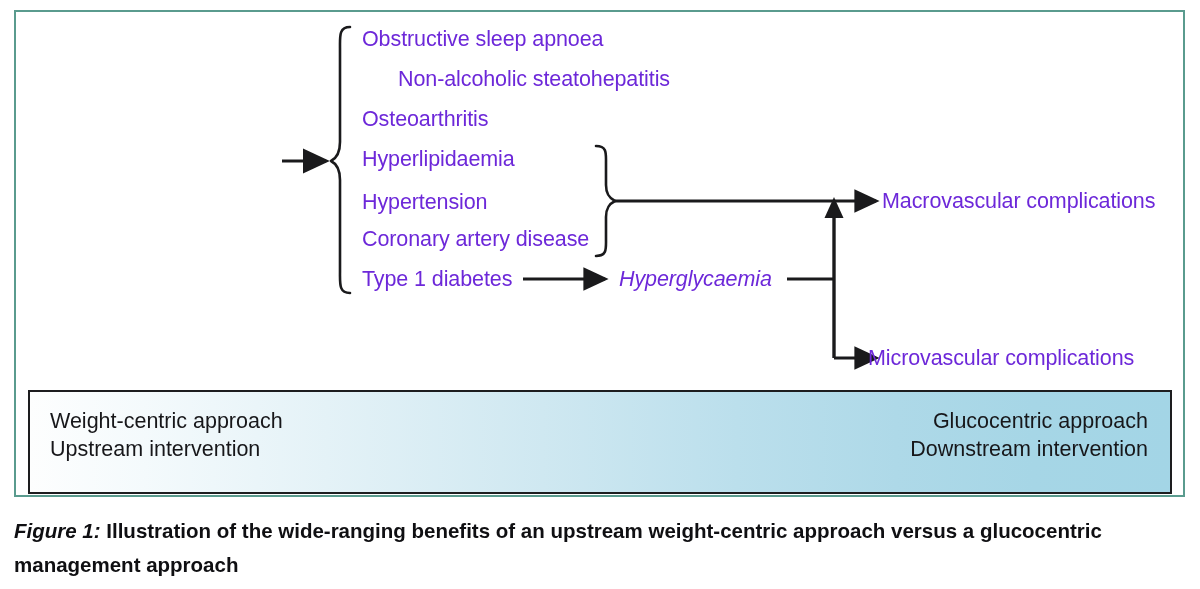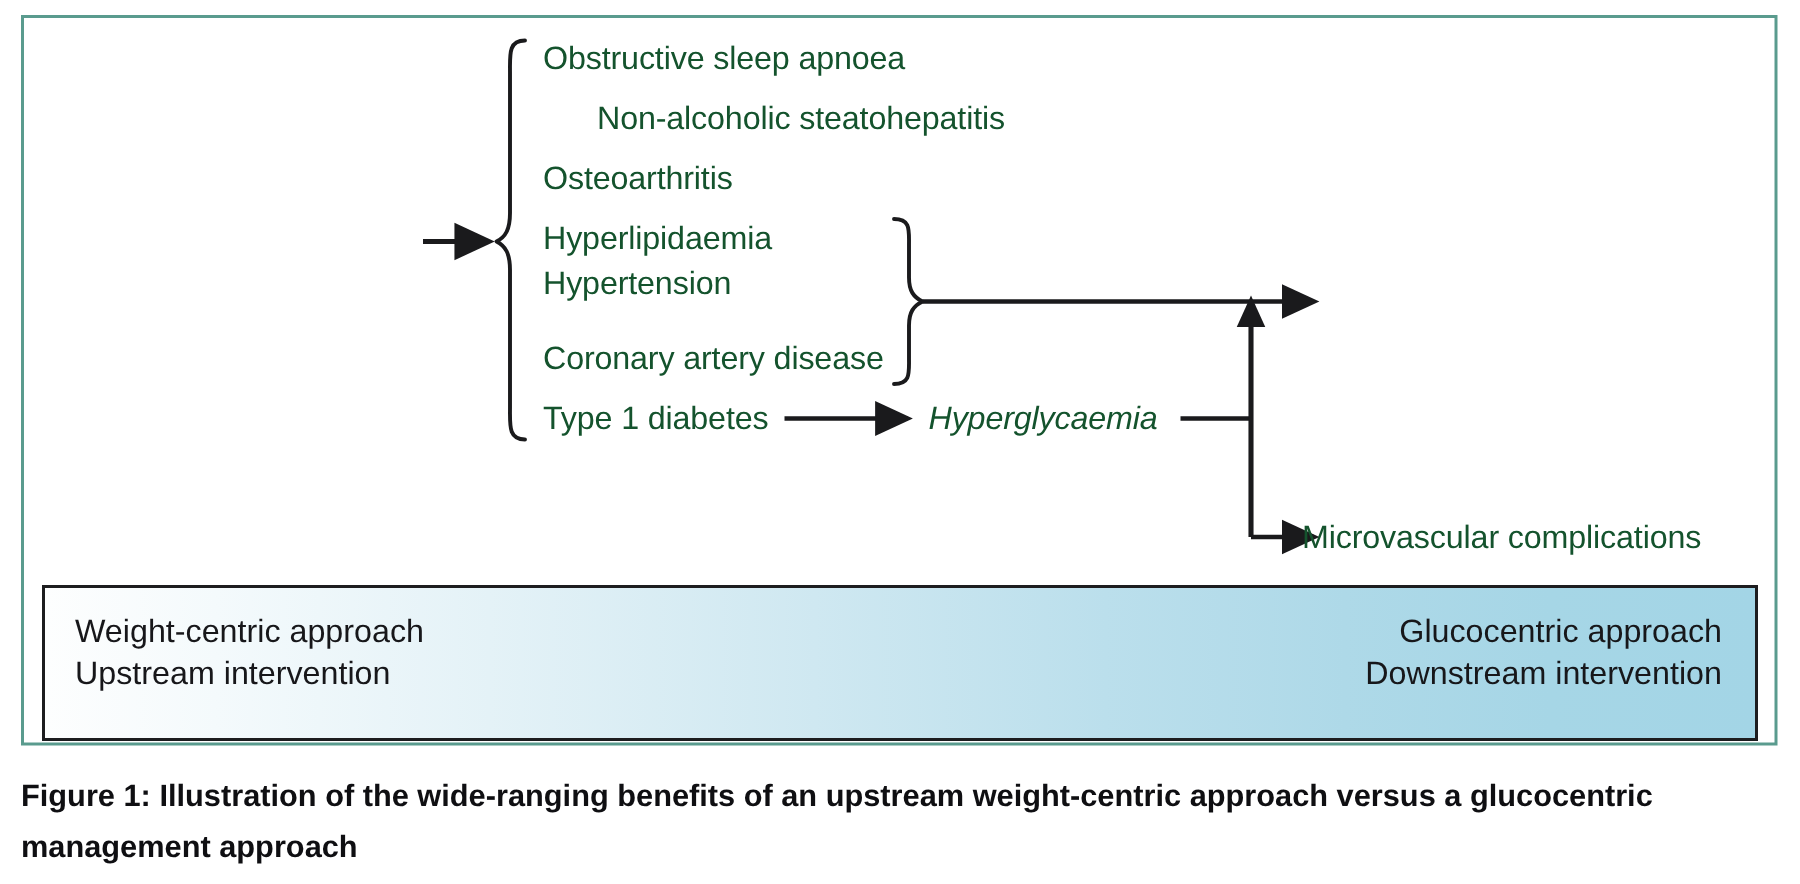--- a/index.html
+++ b/index.html
@@ -43,21 +43,21 @@
     height: 497px;
     pointer-events: none;
   }
 
   
   .node-text {
     position: absolute;
     font-family: "Liberation Sans", sans-serif;
     font-size: 21.5px;
     line-height: 1;
-    color: #14532d;
+    color: #6d28d9;
     white-space: nowrap;
     letter-spacing: -0.1px;
   }
 
   
   #gradient-band {
     position: absolute;
     left: 28px;
     top: 390px;
     width: 1144px;
@@ -99,20 +99,21 @@
     left: 14px;
     top: 514px;
     width: 1120px;
     font-family: "Liberation Sans", sans-serif;
     font-size: 20.5px;
     font-weight: bold;
     line-height: 34px;
     color: #0f0f12;
   }
   #caption-figure-number {
+    font-style: italic;
     font-weight: bold;
   }
 </style>
 </head>
 <body>
 
 <div id="figure-root">
 
   <div id="figure-frame"></div>
 
@@ -156,28 +157,29 @@
 
 
   <div class="node-text" style="left:362px; top:29px;">Obstructive sleep apnoea</div>
 
   <div class="node-text" style="left:362px; top:69px;margin-left:36px;">Non-alcoholic steatohepatitis</div>
 
   <div class="node-text" style="left:362px; top:109px;">Osteoarthritis</div>
 
   <div class="node-text" style="left:362px; top:149px;">Hyperlipidaemia</div>
 
-  <div class="node-text" style="left:362px; top:179px;text-align:center;">Hypertension</div>
+  <div class="node-text" style="left:362px; top:192px;text-align:center;">Hypertension</div>
 
   <div class="node-text" style="left:362px; top:229px;">Coronary artery disease</div>
 
   <div class="node-text" style="left:362px; top:269px;">Type 1 diabetes</div>
 
   <div class="node-text" style="left:619px; top:269px;font-style:italic;">Hyperglycaemia</div>
 
+  <div class="node-text" style="left:882px; top:191px;">Macrovascular complications</div>
 
   <div class="node-text" style="left:868px; top:348px;">Microvascular complications</div>
 
   <div id="gradient-band">
     <div class="band-label" id="band-left-label">
       <div>Weight-centric approach</div>
       <div>Upstream intervention</div>
     </div>
     <div class="band-label" id="band-right-label">
       <div>Glucocentric approach</div>

